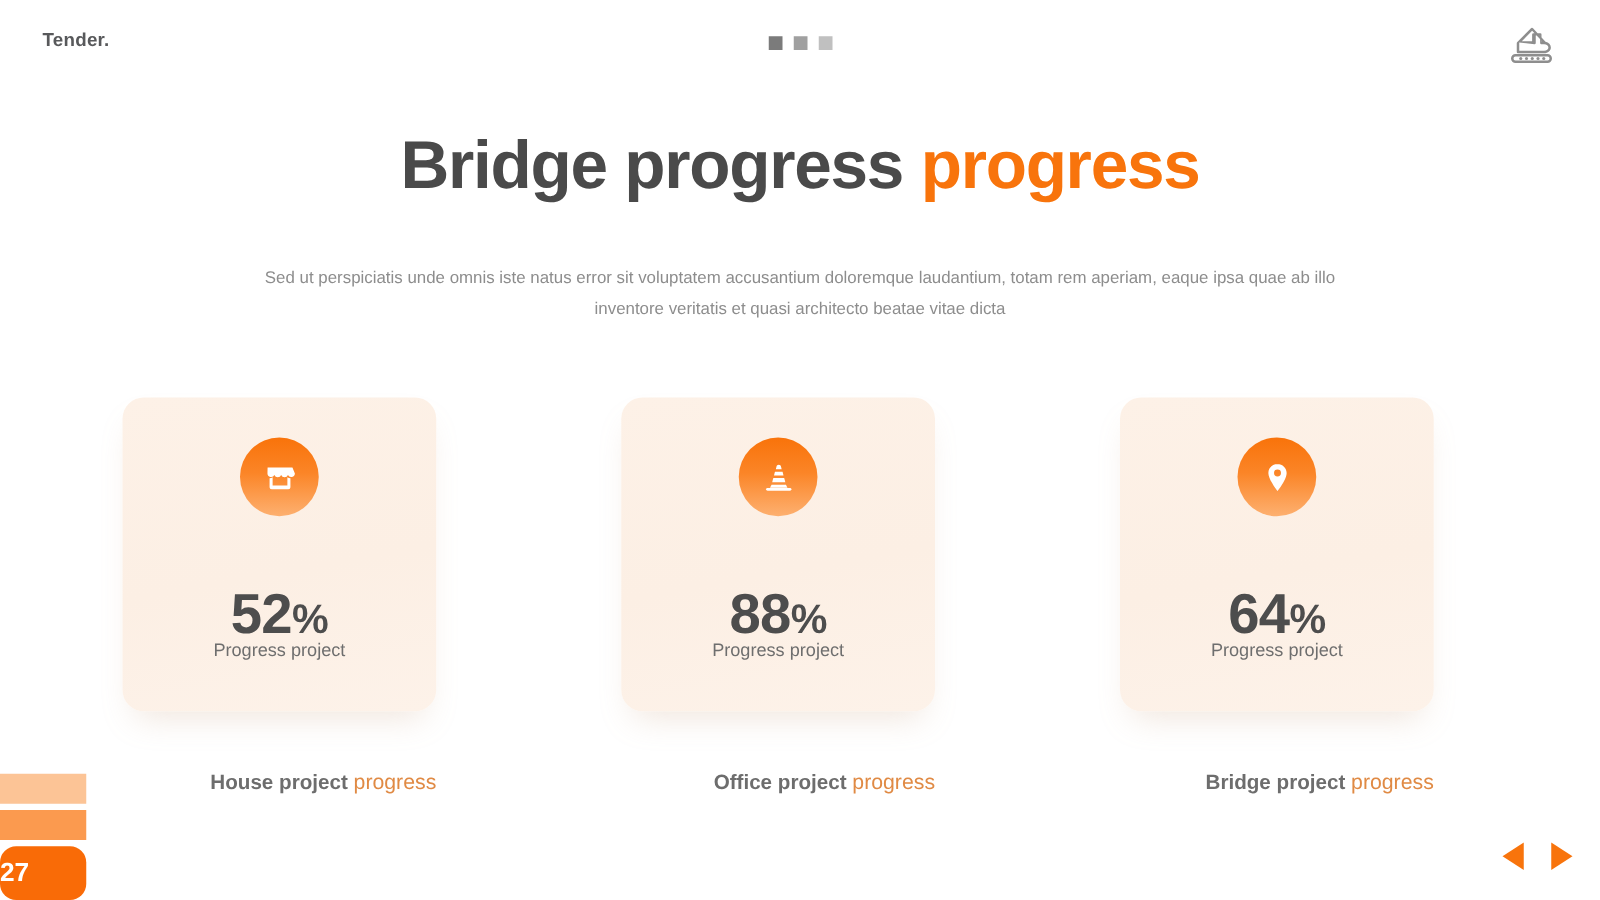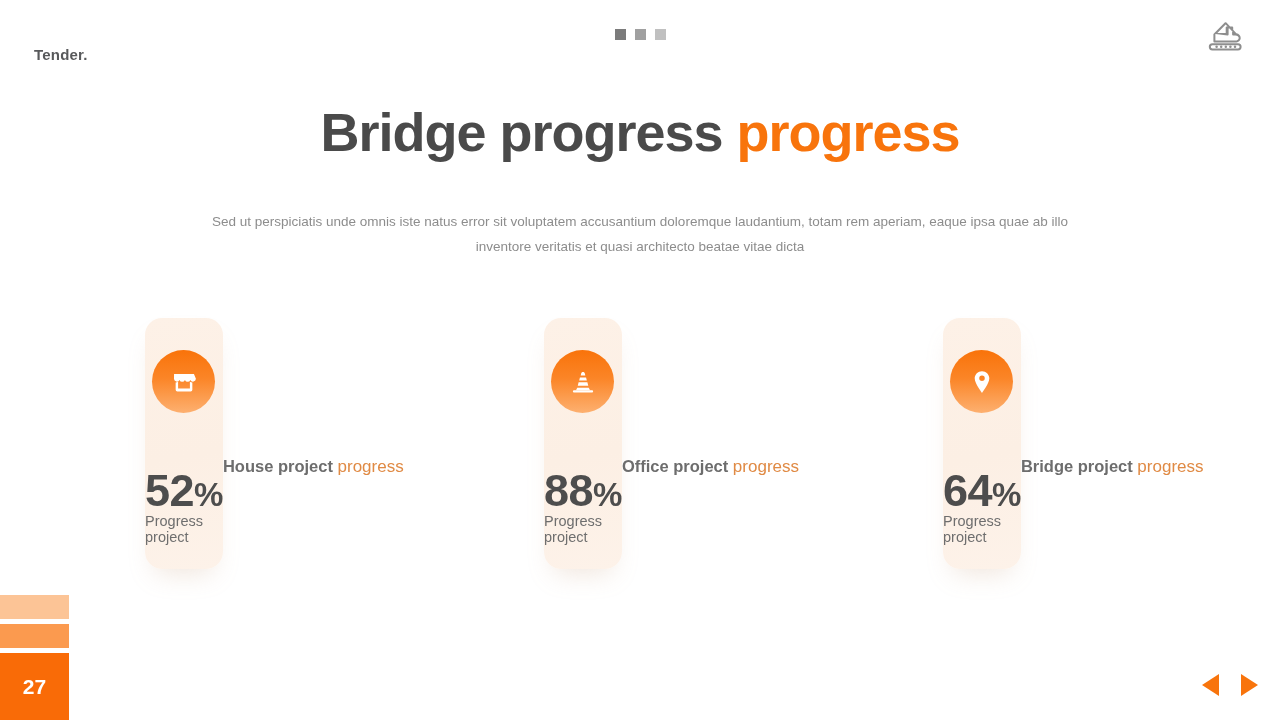--- a/index.html
+++ b/index.html
@@ -26,21 +26,20 @@
 
   
   .brand {
     position: absolute;
     left: 34px;
     top: 24px;
     font-size: 15px;
     font-weight: bold;
     color: #58595b;
     letter-spacing: 0.2px;
-    margin-top: 22px;
   }
 
   .dots {
     position: absolute;
     left: 615px;
     top: 29px;
     display: flex;
     gap: 9px;
   }
   .dots .sq {
@@ -94,21 +93,22 @@
     top: 318px;
     left: 145px;
     width: 1002px;
     display: flex;
     justify-content: space-between;
   }
 
   .card-wrap {
     width: 204px;
     display: flex;
-    align-items: center;
+    flex-direction: column;
+    align-items: flex-end;
   }
 
   .card {
     width: 251px;
     height: 251px;
     border-radius: 17px;
     background: linear-gradient(170deg, #fdf1e7 0%, #fcefe4 55%, #fdf2e9 100%);
     box-shadow: 0 14px 26px -10px rgba(202,160,130,0.28);
     display: flex;
     flex-direction: column;
@@ -167,25 +167,26 @@
     left: 0;
     bottom: 0;
     width: 69px;
   }
   .page-bar {
     width: 69px;
   }
   .bar-light  { height: 24px; background: #fcc496; margin-bottom: 5px; }
   .bar-mid    { height: 24px; background: #fb9a4f; margin-bottom: 5px; }
   .bar-solid  {
-    height: 67px;
+    height: 43px;
     background: #f96b07;
     display: flex;
     align-items: center;
-    justify-content: center;
+    justify-content: flex-start;
+    border-radius: 13px;
   }
   .page-num {
     color: #ffffff;
     font-size: 21px;
     font-weight: bold;
   }
 
   
   .nav {
     position: absolute;

